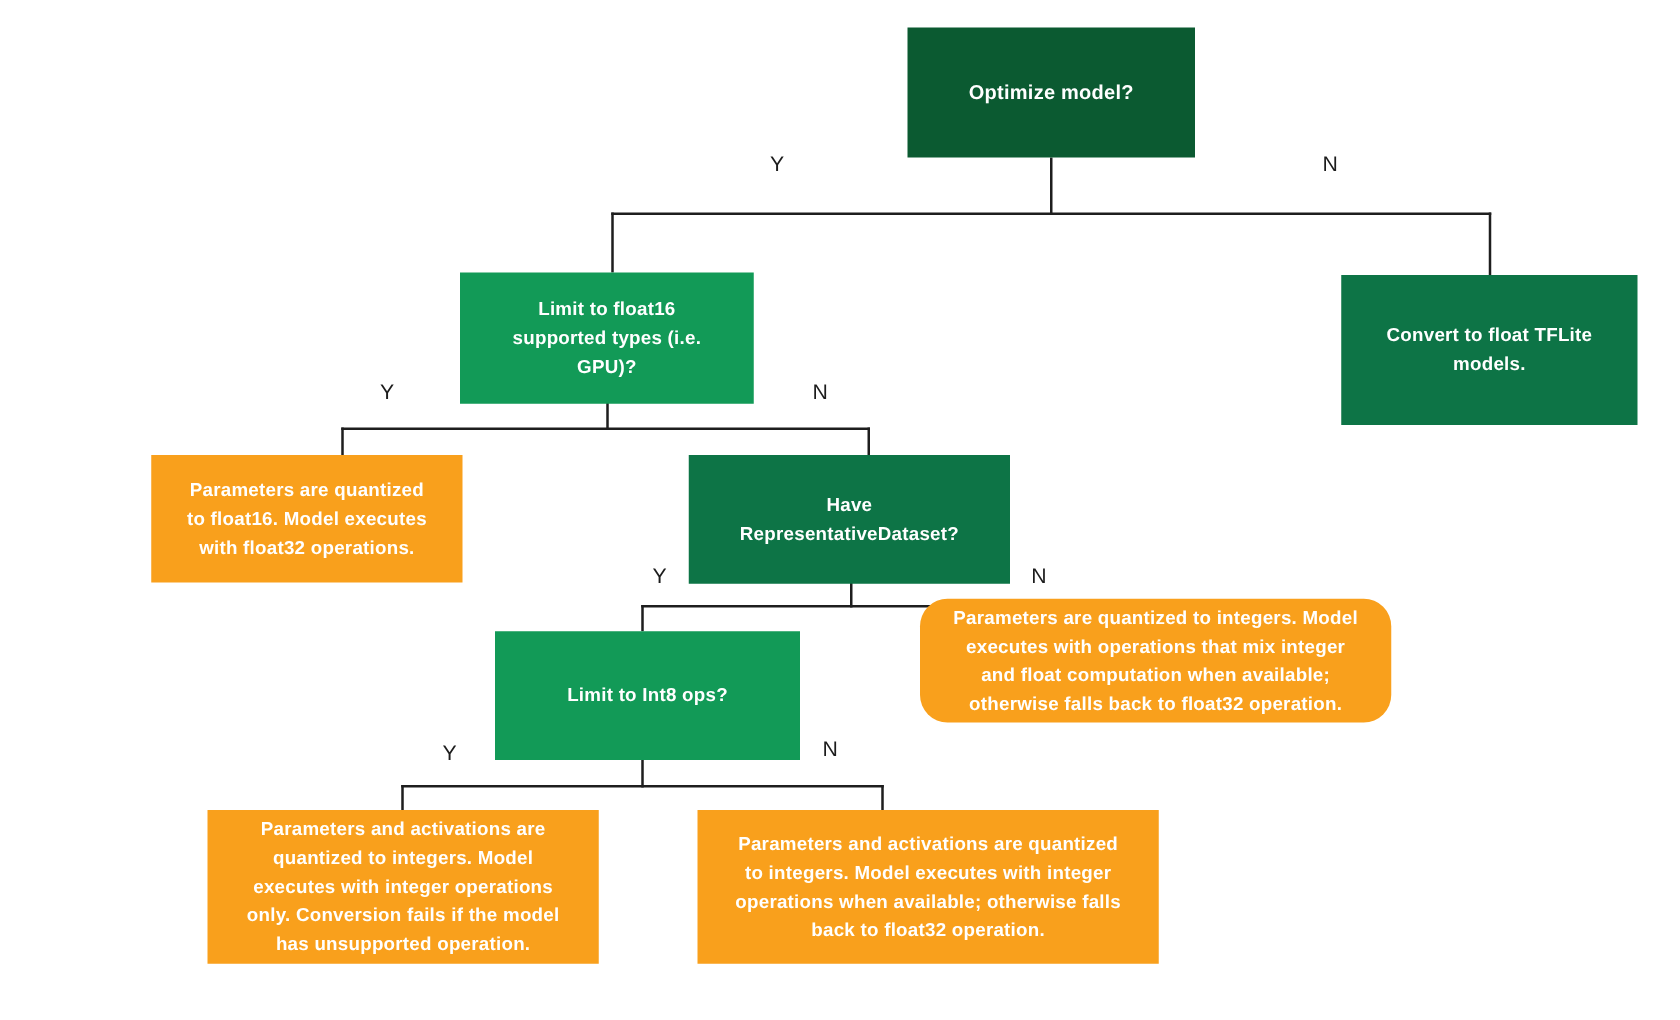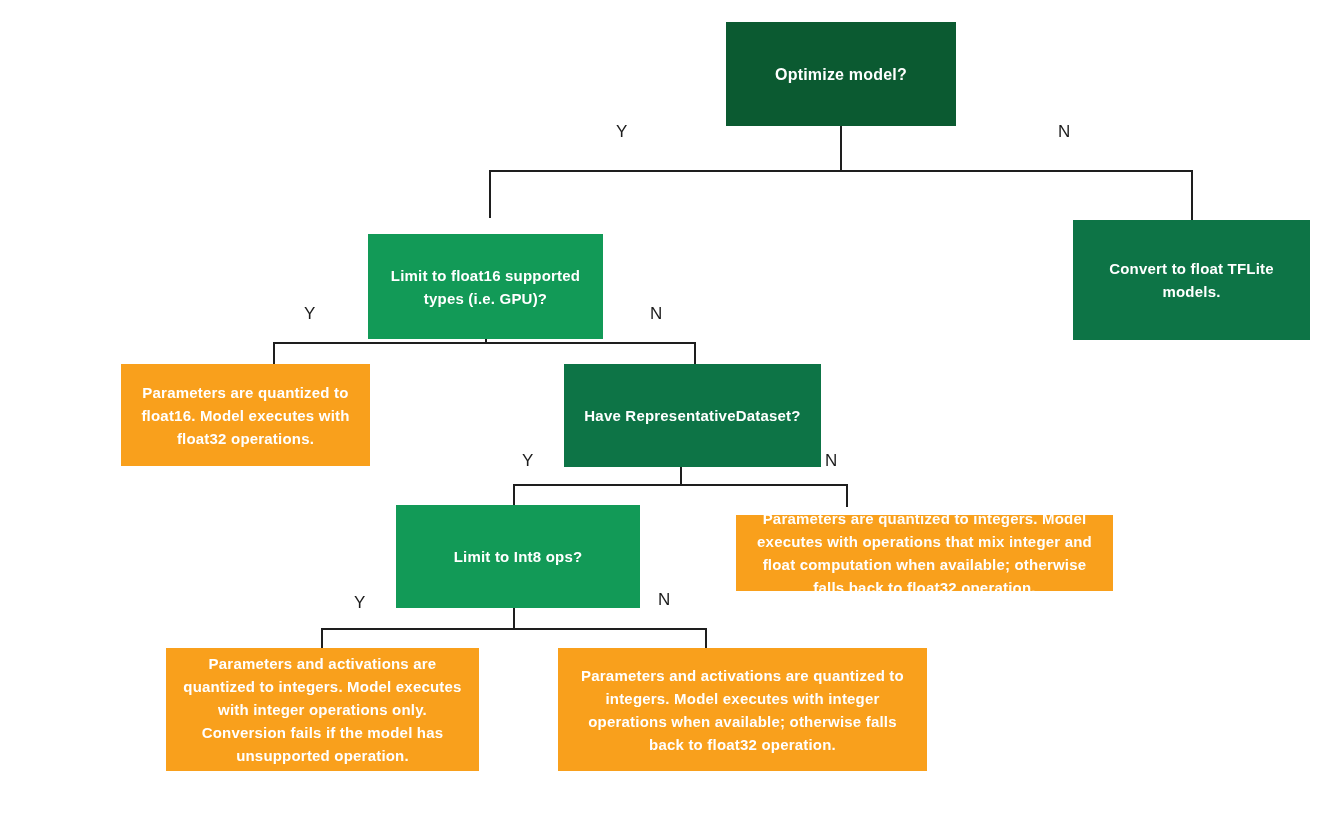--- a/index.html
+++ b/index.html
@@ -19,35 +19,35 @@
     position: absolute;
     box-sizing: border-box;
     display: flex;
     align-items: center;
     justify-content: center;
     text-align: center;
     color: #ffffff;
     font-weight: bold;
     font-size: 15px;
     line-height: 23px;
-    padding: 6px 16px;
+    padding: 6px 26px;
     letter-spacing: 0.2px;
   }
   .dark-green   { background: #0b5a31; }
   .medium-green { background: #0d7446; }
   .bright-green { background: #129a57; }
   .orange       { background: #f9a01c; }
 
   #node-optimize        { left: 726px;  top: 22px;  width: 230px; height: 104px; font-size: 16px; }
-  #node-float16         { left: 368px;  top: 218px; width: 235px; height: 105px; margin-top: 16px; }
+  #node-float16         { left: 368px;  top: 218px; width: 235px; height: 105px; }
   #node-convert         { left: 1073px; top: 220px; width: 237px; height: 120px; }
   #node-float16-result  { left: 121px;  top: 364px; width: 249px; height: 102px; }
-  #node-have-dataset    { left: 551px;  top: 364px; width: 257px; height: 103px; margin-left: 13px; }
+  #node-have-dataset    { left: 551px;  top: 364px; width: 257px; height: 103px; }
   #node-int8            { left: 396px;  top: 505px; width: 244px; height: 103px; }
-  #node-dynamic-result  { left: 736px;  top: 515px; width: 377px; height: 76px;  }
+  #node-dynamic-result  { left: 736px;  top: 479px; width: 377px; height: 99px; border-radius: 22px;  }
   #node-int8-only       { left: 166px;  top: 648px; width: 313px; height: 123px; }
   #node-int8-fallback   { left: 558px;  top: 648px; width: 369px; height: 123px; }
 
   .line {
     position: absolute;
     background: #1e1e1e;
   }
   .v { width: 2px; }
   .h { height: 2px; }
 

